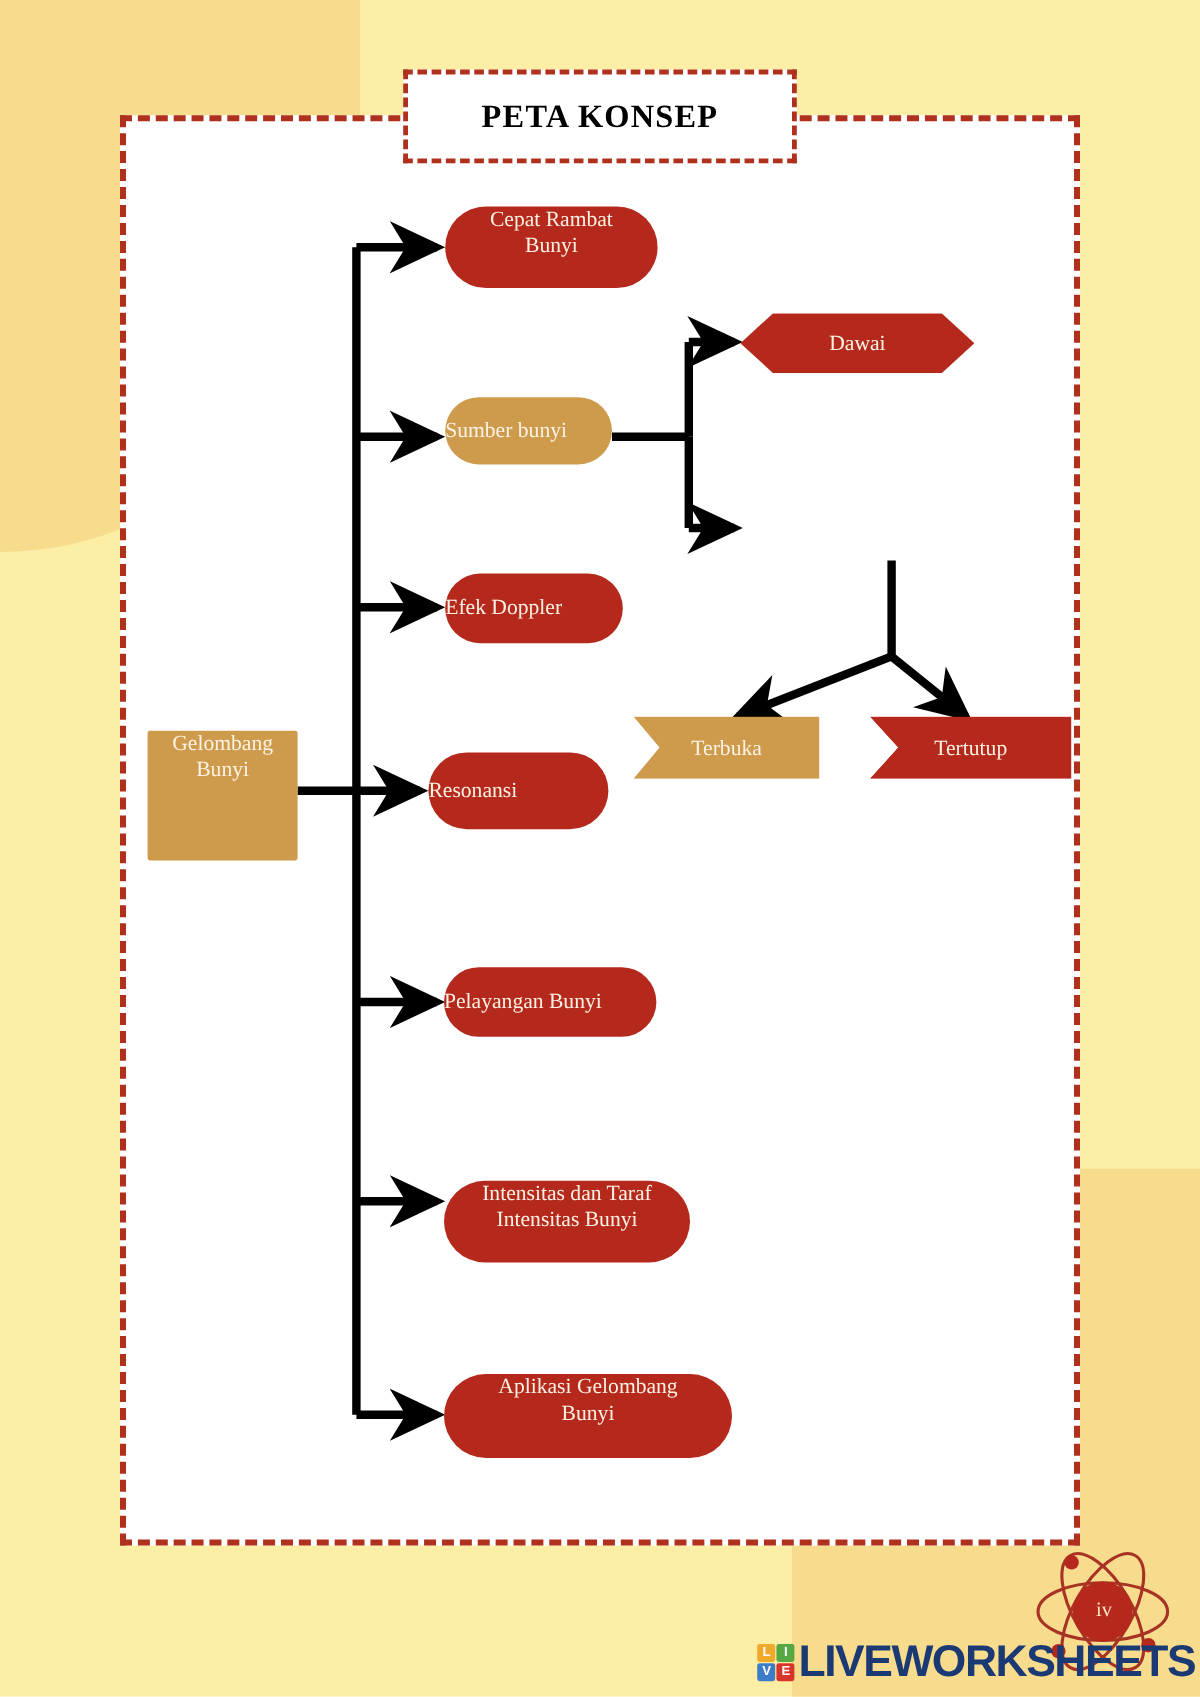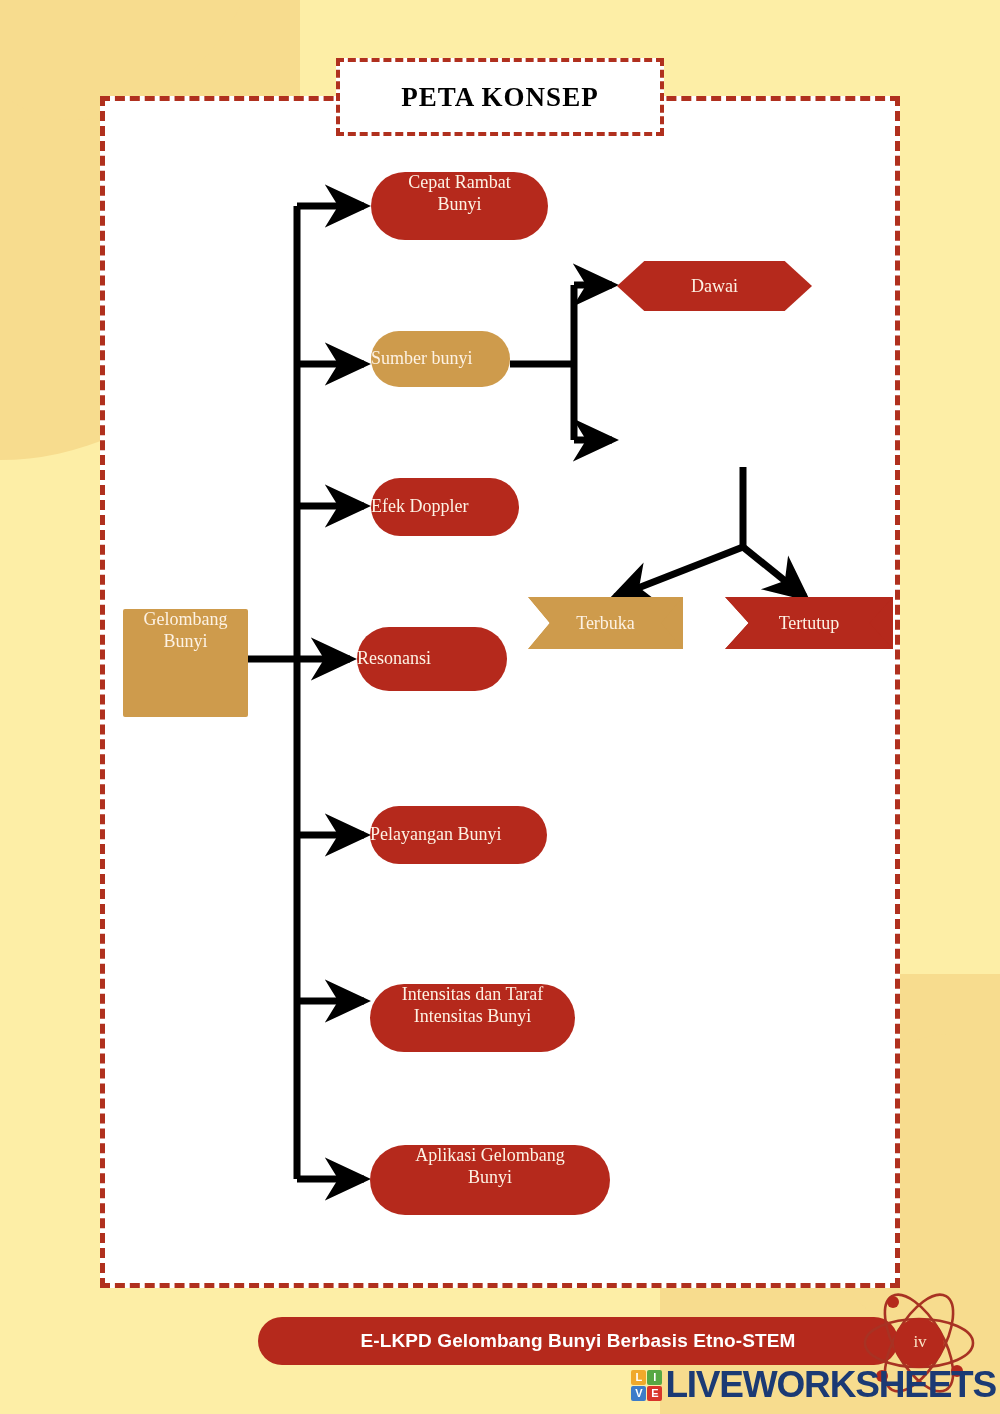--- a/index.html
+++ b/index.html
@@ -318,23 +318,20 @@
   <div class="node pill red" style="left:370px; top:967px; width:205px; height:68px; font-size:18px; flex-direction:column;margin-top:17px;">
     <span>Intensitas dan Taraf</span>
     <span>Intensitas Bunyi</span>
   </div>
 
   <div class="node pill red" style="left:370px; top:1145px; width:240px; height:70px; font-size:18px; flex-direction:column;">
     <span>Aplikasi Gelombang</span>
     <span>Bunyi</span>
   </div>
 
-  <div id="footer-bar">
-    <span id="footer-text">E-LKPD Gelombang Bunyi Berbasis Etno-STEM</span>
-  </div>
 
   <svg id="atom" viewBox="0 0 118 110">
     <g stroke="#a83223" stroke-width="2.6" fill="none">
       <ellipse cx="59" cy="55" rx="54" ry="24"></ellipse>
       <ellipse cx="59" cy="55" rx="54" ry="24" transform="rotate(60 59 55)"></ellipse>
       <ellipse cx="59" cy="55" rx="54" ry="24" transform="rotate(-60 59 55)"></ellipse>
     </g>
     <circle cx="59" cy="55" r="25" fill="#b5291c"></circle>
     <circle cx="33" cy="14" r="6" fill="#b5291c"></circle>
     <circle cx="97" cy="83" r="6" fill="#b5291c"></circle>

